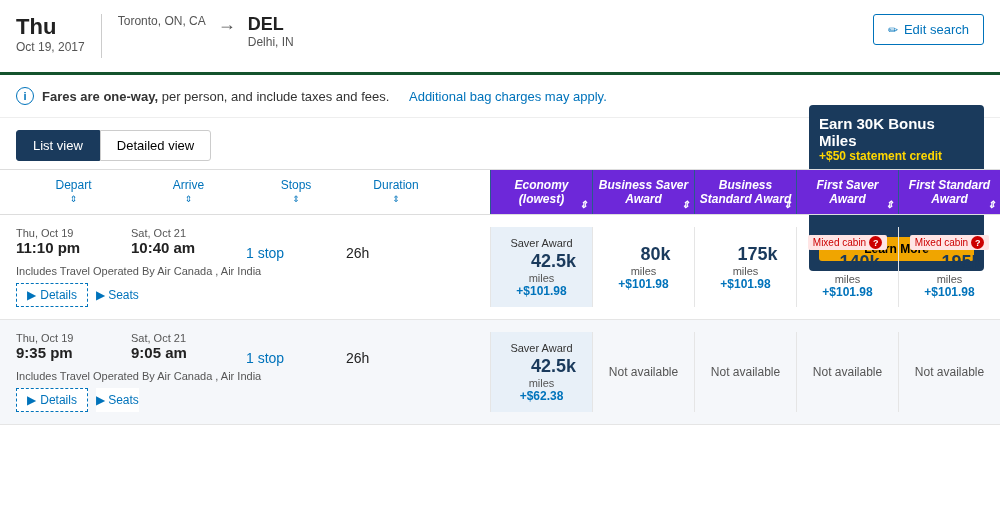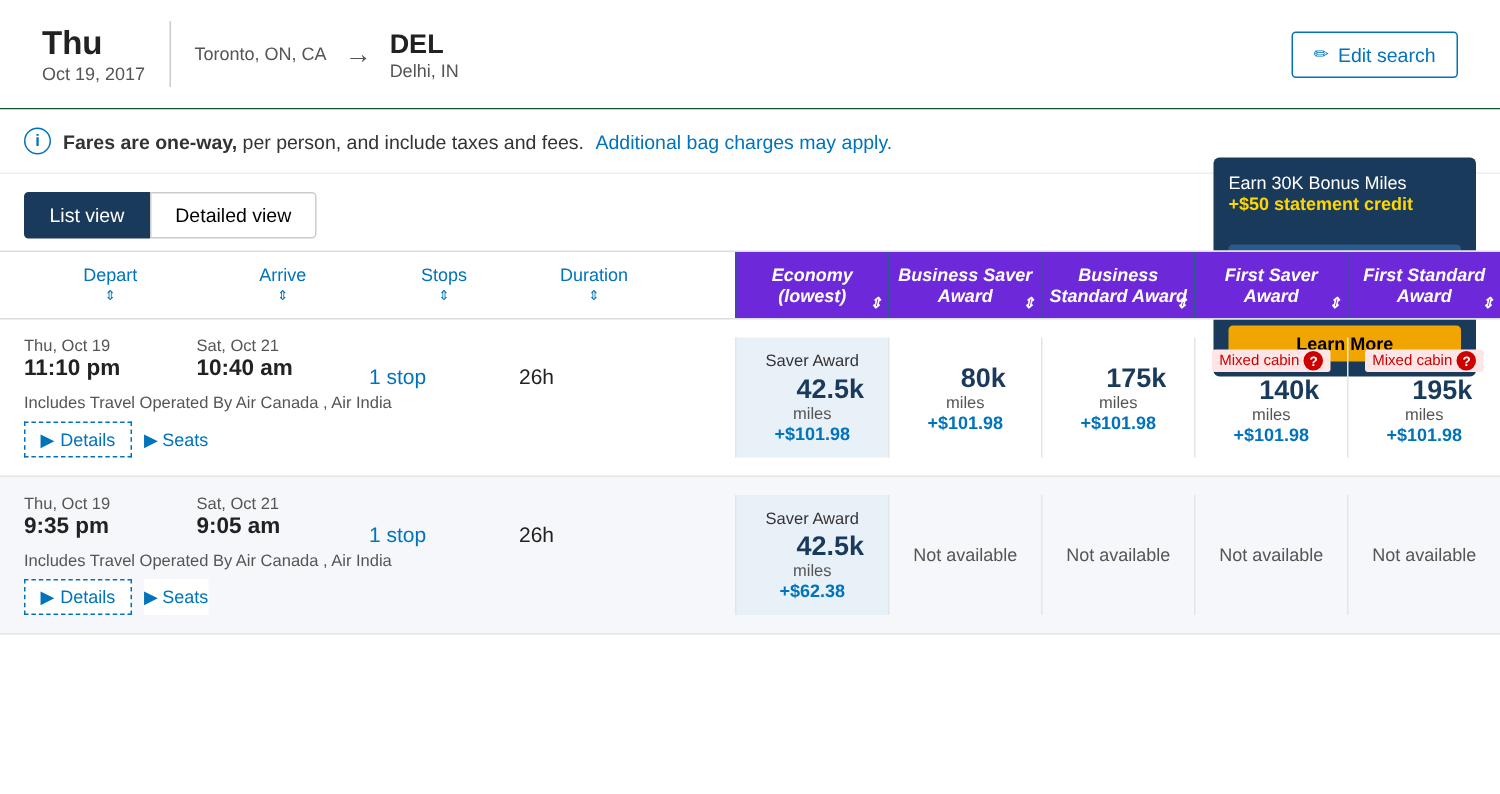--- a/index.html
+++ b/index.html
@@ -1,41 +1,41 @@
 <!DOCTYPE html>
 <html><head>
   <meta charset="utf-8">
   <style>
     * { box-sizing: border-box; margin: 0; padding: 0; }
     body { font-family: Arial, sans-serif; font-size: 13px; background: #fff; color: #333; width: 1000px; }
 
     
-    .header { display: flex; align-items: center; padding: 14px 28px; border-bottom: 1px solid #14532d; }
+    .header { display: flex; align-items: flex-start; padding: 14px 16px; border-bottom: 3px solid #14532d; }
     .header-date { font-size: 22px; font-weight: bold; color: #222; margin-right: 16px; }
     .header-date-sub { font-size: 12px; color: #555; }
     .header-divider { width: 1px; background: #ccc; height: 44px; margin: 0 16px; }
     .header-origin { font-size: 18px; font-weight: bold; color: #222; }
     .header-origin-sub { font-size: 12px; color: #555; }
     .arrow-icon { margin: 0 12px; font-size: 18px; color: #555; }
     .header-dest { font-size: 18px; font-weight: bold; color: #222; }
     .header-dest-sub { font-size: 12px; color: #555; }
     .header-spacer { flex: 1; }
     .edit-search-btn { border: 1px solid #0073bb; background: #fff; color: #0073bb; padding: 7px 14px; border-radius: 3px; cursor: pointer; font-size: 13px; display: flex; align-items: center; gap: 6px; }
     .edit-search-btn .pencil-icon { font-size: 12px; }
 
     
     .fares-notice { display: flex; align-items: center; padding: 12px 16px; background: #fff; border-bottom: 1px solid #eee; }
     .fares-notice .info-icon { color: #0073bb; margin-right: 8px; font-size: 14px; border: 1.5px solid #0073bb; border-radius: 50%; width: 18px; height: 18px; display: inline-flex; align-items: center; justify-content: center; font-size: 11px; font-weight: bold; flex-shrink: 0; }
     .fares-notice .notice-text { font-size: 13px; }
     .fares-notice .notice-text strong { font-weight: bold; }
-    .fares-notice .notice-link { color: #0073bb; text-decoration: none; margin-left: 4px; }
+    .fares-notice .notice-link { color: #0073bb; text-decoration: none; margin-left: 16px; }
 
     
     .ad-container { position: absolute; top: 105px; right: 16px; width: 175px; background: #1a3a5c; color: white; padding: 10px; border-radius: 4px; font-size: 12px; }
-    .ad-container .ad-title { font-size: 12px; font-weight: normal; }
+    .ad-container .ad-title { font-size: 15px; font-weight: bold; }
     .ad-container .ad-sub { color: #ffd700; font-weight: bold; }
     .ad-card-img { background: #2a5a8c; border-radius: 3px; height: 30px; margin: 20px 0; display: flex; align-items: center; justify-content: center; color: #fff; font-size: 10px; }
     .ad-learn-btn { background: #f0a500; color: #000; border: none; padding: 5px 12px; border-radius: 3px; cursor: pointer; font-weight: bold; font-size: 12px; width: 100%; margin-top: 4px; }
 
     
     .view-toggle { display: flex; padding: 12px 16px 0 16px; gap: 0; }
     .view-btn { padding: 7px 16px; border: 1px solid #ccc; background: #fff; cursor: pointer; font-size: 13px; }
     .view-btn.active { background: #1a3a5c; color: #fff; border-color: #1a3a5c; }
     .view-btn:first-child { border-radius: 3px 0 0 3px; }
     .view-btn:last-child { border-radius: 0 3px 3px 0; }

